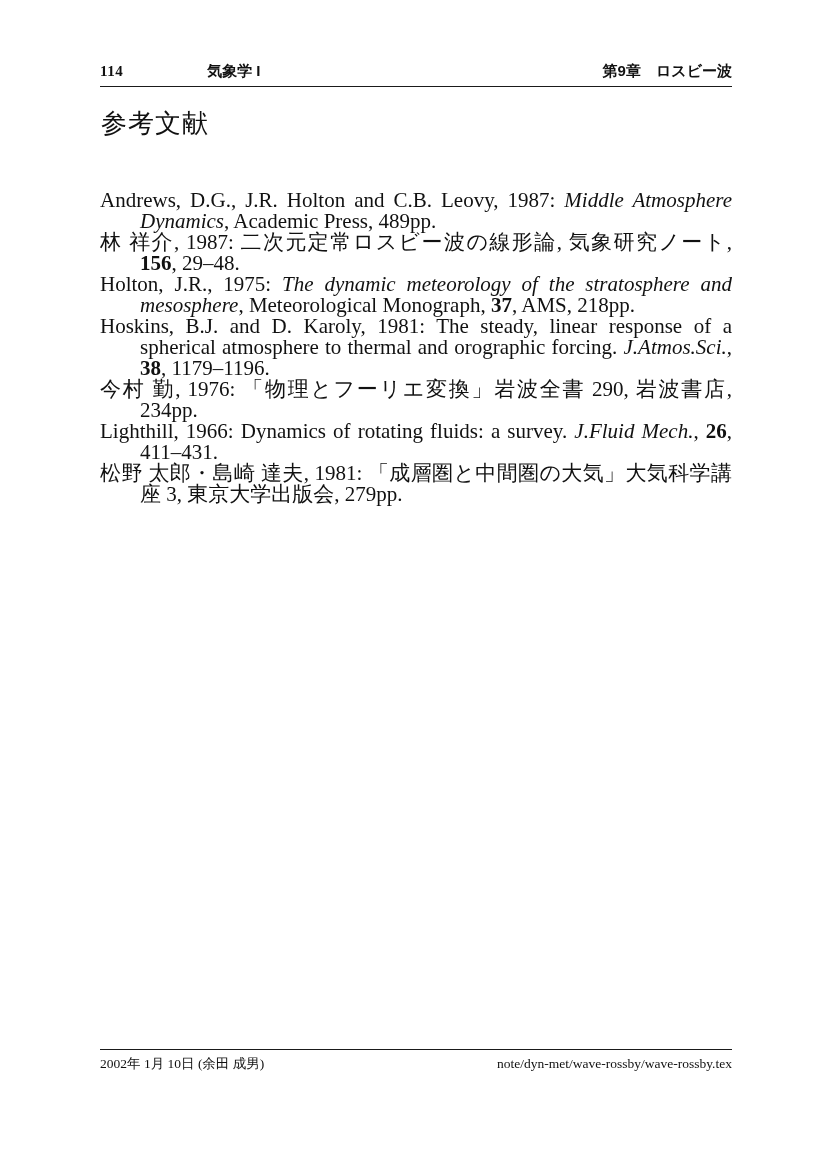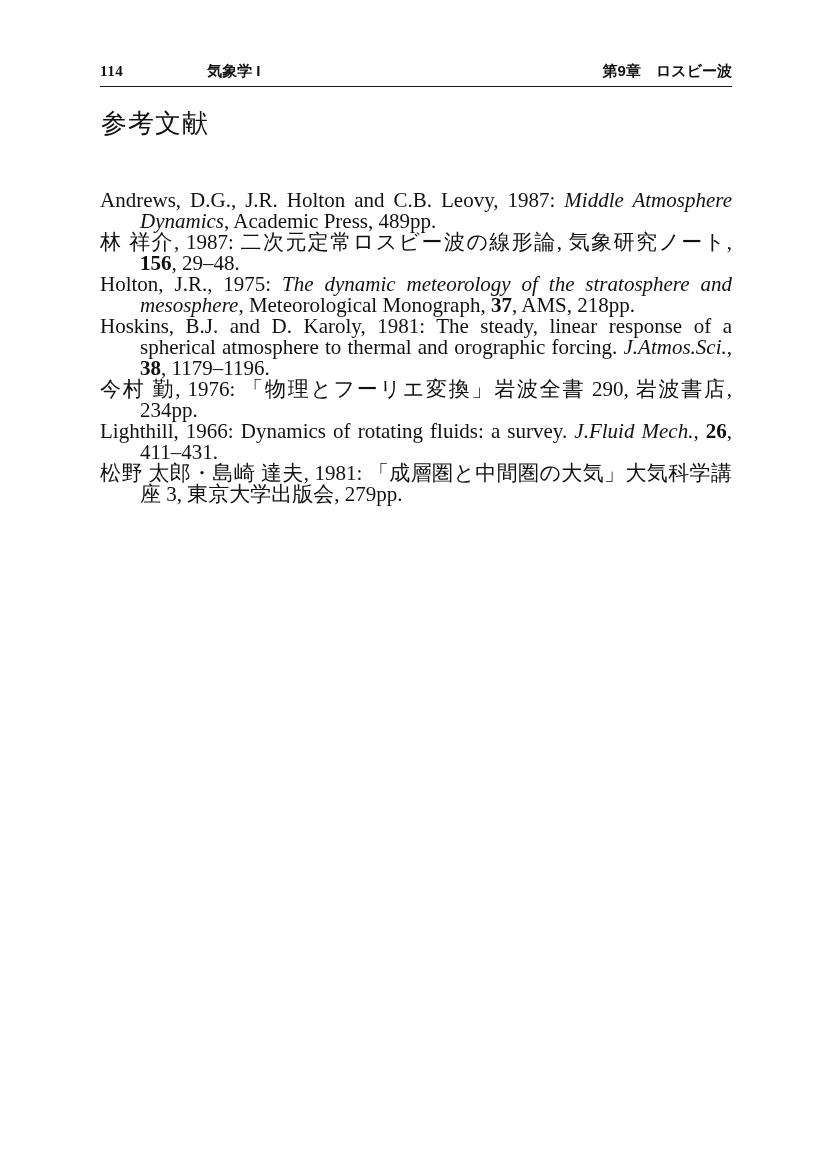--- a/index.html
+++ b/index.html
@@ -108,14 +108,18 @@
   <div class="reference-list">
       <p class="ref-entry"><span>Andrews, D.G., J.R. Holton and C.B. Leovy, 1987: </span><span class="it">Middle Atmosphere Dynamics</span><span>, Academic Press, 489pp.</span></p>
       <p class="ref-entry"><span>林 祥介, 1987: 二次元定常ロスビー波の線形論, 気象研究ノート, </span><span class="bf">156</span><span>, 29–48.</span></p>
       <p class="ref-entry"><span>Holton, J.R., 1975: </span><span class="it">The dynamic meteorology of the stratosphere and mesosphere</span><span>, Meteorological Monograph, </span><span class="bf">37</span><span>, AMS, 218pp.</span></p>
       <p class="ref-entry"><span>Hoskins, B.J. and D. Karoly, 1981: The steady, linear response of a spherical atmosphere to thermal and orographic forcing. </span><span class="it">J.Atmos.Sci.</span><span>, </span><span class="bf">38</span><span>, 1179–1196.</span></p>
       <p class="ref-entry"><span>今村 勤, 1976: 「物理とフーリエ変換」岩波全書 290, 岩波書店, 234pp.</span></p>
       <p class="ref-entry"><span>Lighthill, 1966: Dynamics of rotating fluids: a survey. </span><span class="it">J.Fluid Mech.</span><span>, </span><span class="bf">26</span><span>, 411–431.</span></p>
       <p class="ref-entry"><span>松野 太郎・島崎 達夫, 1981: 「成層圏と中間圏の大気」大気科学講座 3, 東京大学出版会, 279pp.</span></p>
     </div>
 
+  <div class="page-footer">
+    <span>2002年 1月 10日 (余田 成男)</span>
+    <span>note/dyn-met/wave-rossby/wave-rossby.tex</span>
+  </div>
 
 </div>
 
 </body></html>

